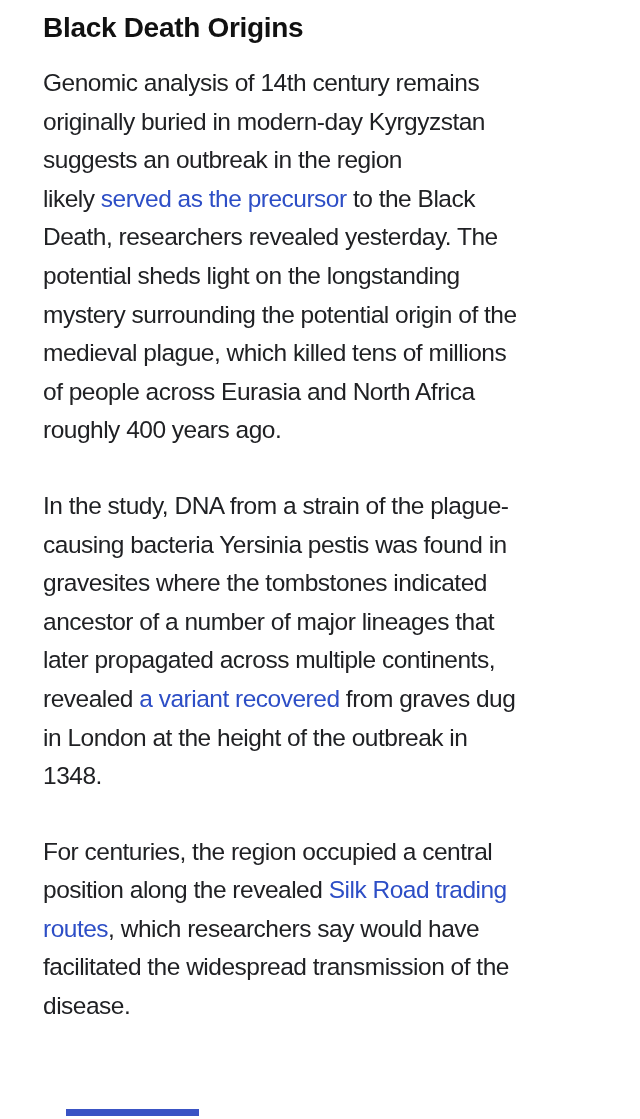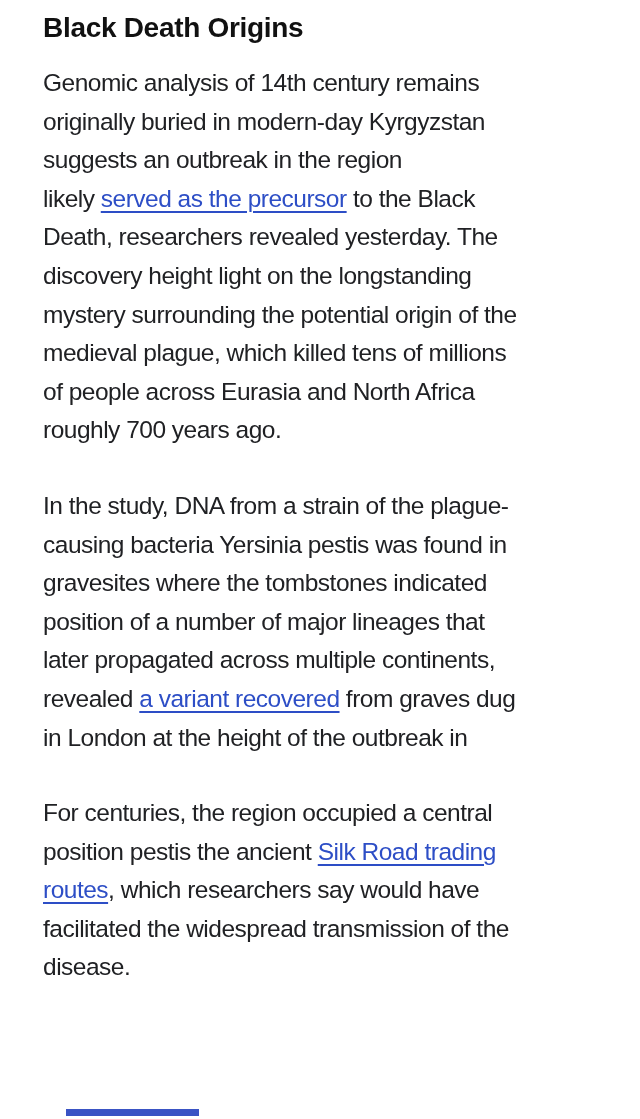--- a/index.html
+++ b/index.html
@@ -35,21 +35,20 @@
   }
   .line {
     font-size: 24.5px;
     line-height: 38.6px;
     letter-spacing: -0.5px;
     color: #202124;
     white-space: pre;
   }
   .link {
     color: #2d4ec6;
-    text-decoration: underline;
     text-decoration-color: #2d4ec6;
     text-decoration-thickness: 2px;
     text-underline-offset: 4px;
     cursor: pointer;
   }
   .cutoff-fragment {
     position: absolute;
     left: 66px;
     top: 1109px;
     width: 133px;
@@ -63,38 +62,39 @@
 <div id="screen">
   <div id="content">
     <h1 class="article-title">Black Death Origins</h1>
     <div>
         <div class="para">
           <div class="line"><span>Genomic analysis of 14th century remains</span></div>
           <div class="line"><span>originally buried in modern-day Kyrgyzstan</span></div>
           <div class="line"><span>suggests an outbreak in the region</span></div>
           <div class="line"><span>likely </span><span class="link">served as the precursor</span><span> to the Black</span></div>
           <div class="line"><span>Death, researchers revealed yesterday. The</span></div>
-          <div class="line"><span>discovery height light on the longstanding</span></div>
+          <div class="line"><span>potential sheds light on the longstanding</span></div>
           <div class="line"><span>mystery surrounding the potential origin of the</span></div>
           <div class="line"><span>medieval plague, which killed tens of millions</span></div>
           <div class="line"><span>of people across Eurasia and North Africa</span></div>
-          <div class="line"><span>roughly 700 years ago.</span></div>
+          <div class="line"><span>roughly 400 years ago.</span></div>
         </div>
         <div class="para">
           <div class="line"><span>In the study, DNA from a strain of the plague-</span></div>
           <div class="line"><span>causing bacteria Yersinia pestis was found in</span></div>
           <div class="line"><span>gravesites where the tombstones indicated</span></div>
-          <div class="line"><span>position of a number of major lineages that</span></div>
+          <div class="line"><span>ancestor of a number of major lineages that</span></div>
           <div class="line"><span>later propagated across multiple continents,</span></div>
           <div class="line"><span>revealed </span><span class="link">a variant recovered</span><span> from graves dug</span></div>
           <div class="line"><span>in London at the height of the outbreak in</span></div>
+          <div class="line"><span>1348.</span></div>
         </div>
         <div class="para">
           <div class="line"><span>For centuries, the region occupied a central</span></div>
-          <div class="line"><span>position pestis the ancient </span><span class="link">Silk Road trading</span></div>
+          <div class="line"><span>position along the revealed </span><span class="link">Silk Road trading</span></div>
           <div class="line"><span class="link">routes</span><span>, which researchers say would have</span></div>
           <div class="line"><span>facilitated the widespread transmission of the</span></div>
           <div class="line"><span>disease.</span></div>
         </div>
       </div>
   </div>
   <div class="cutoff-fragment"></div>
 </div>
 
 </body></html>

